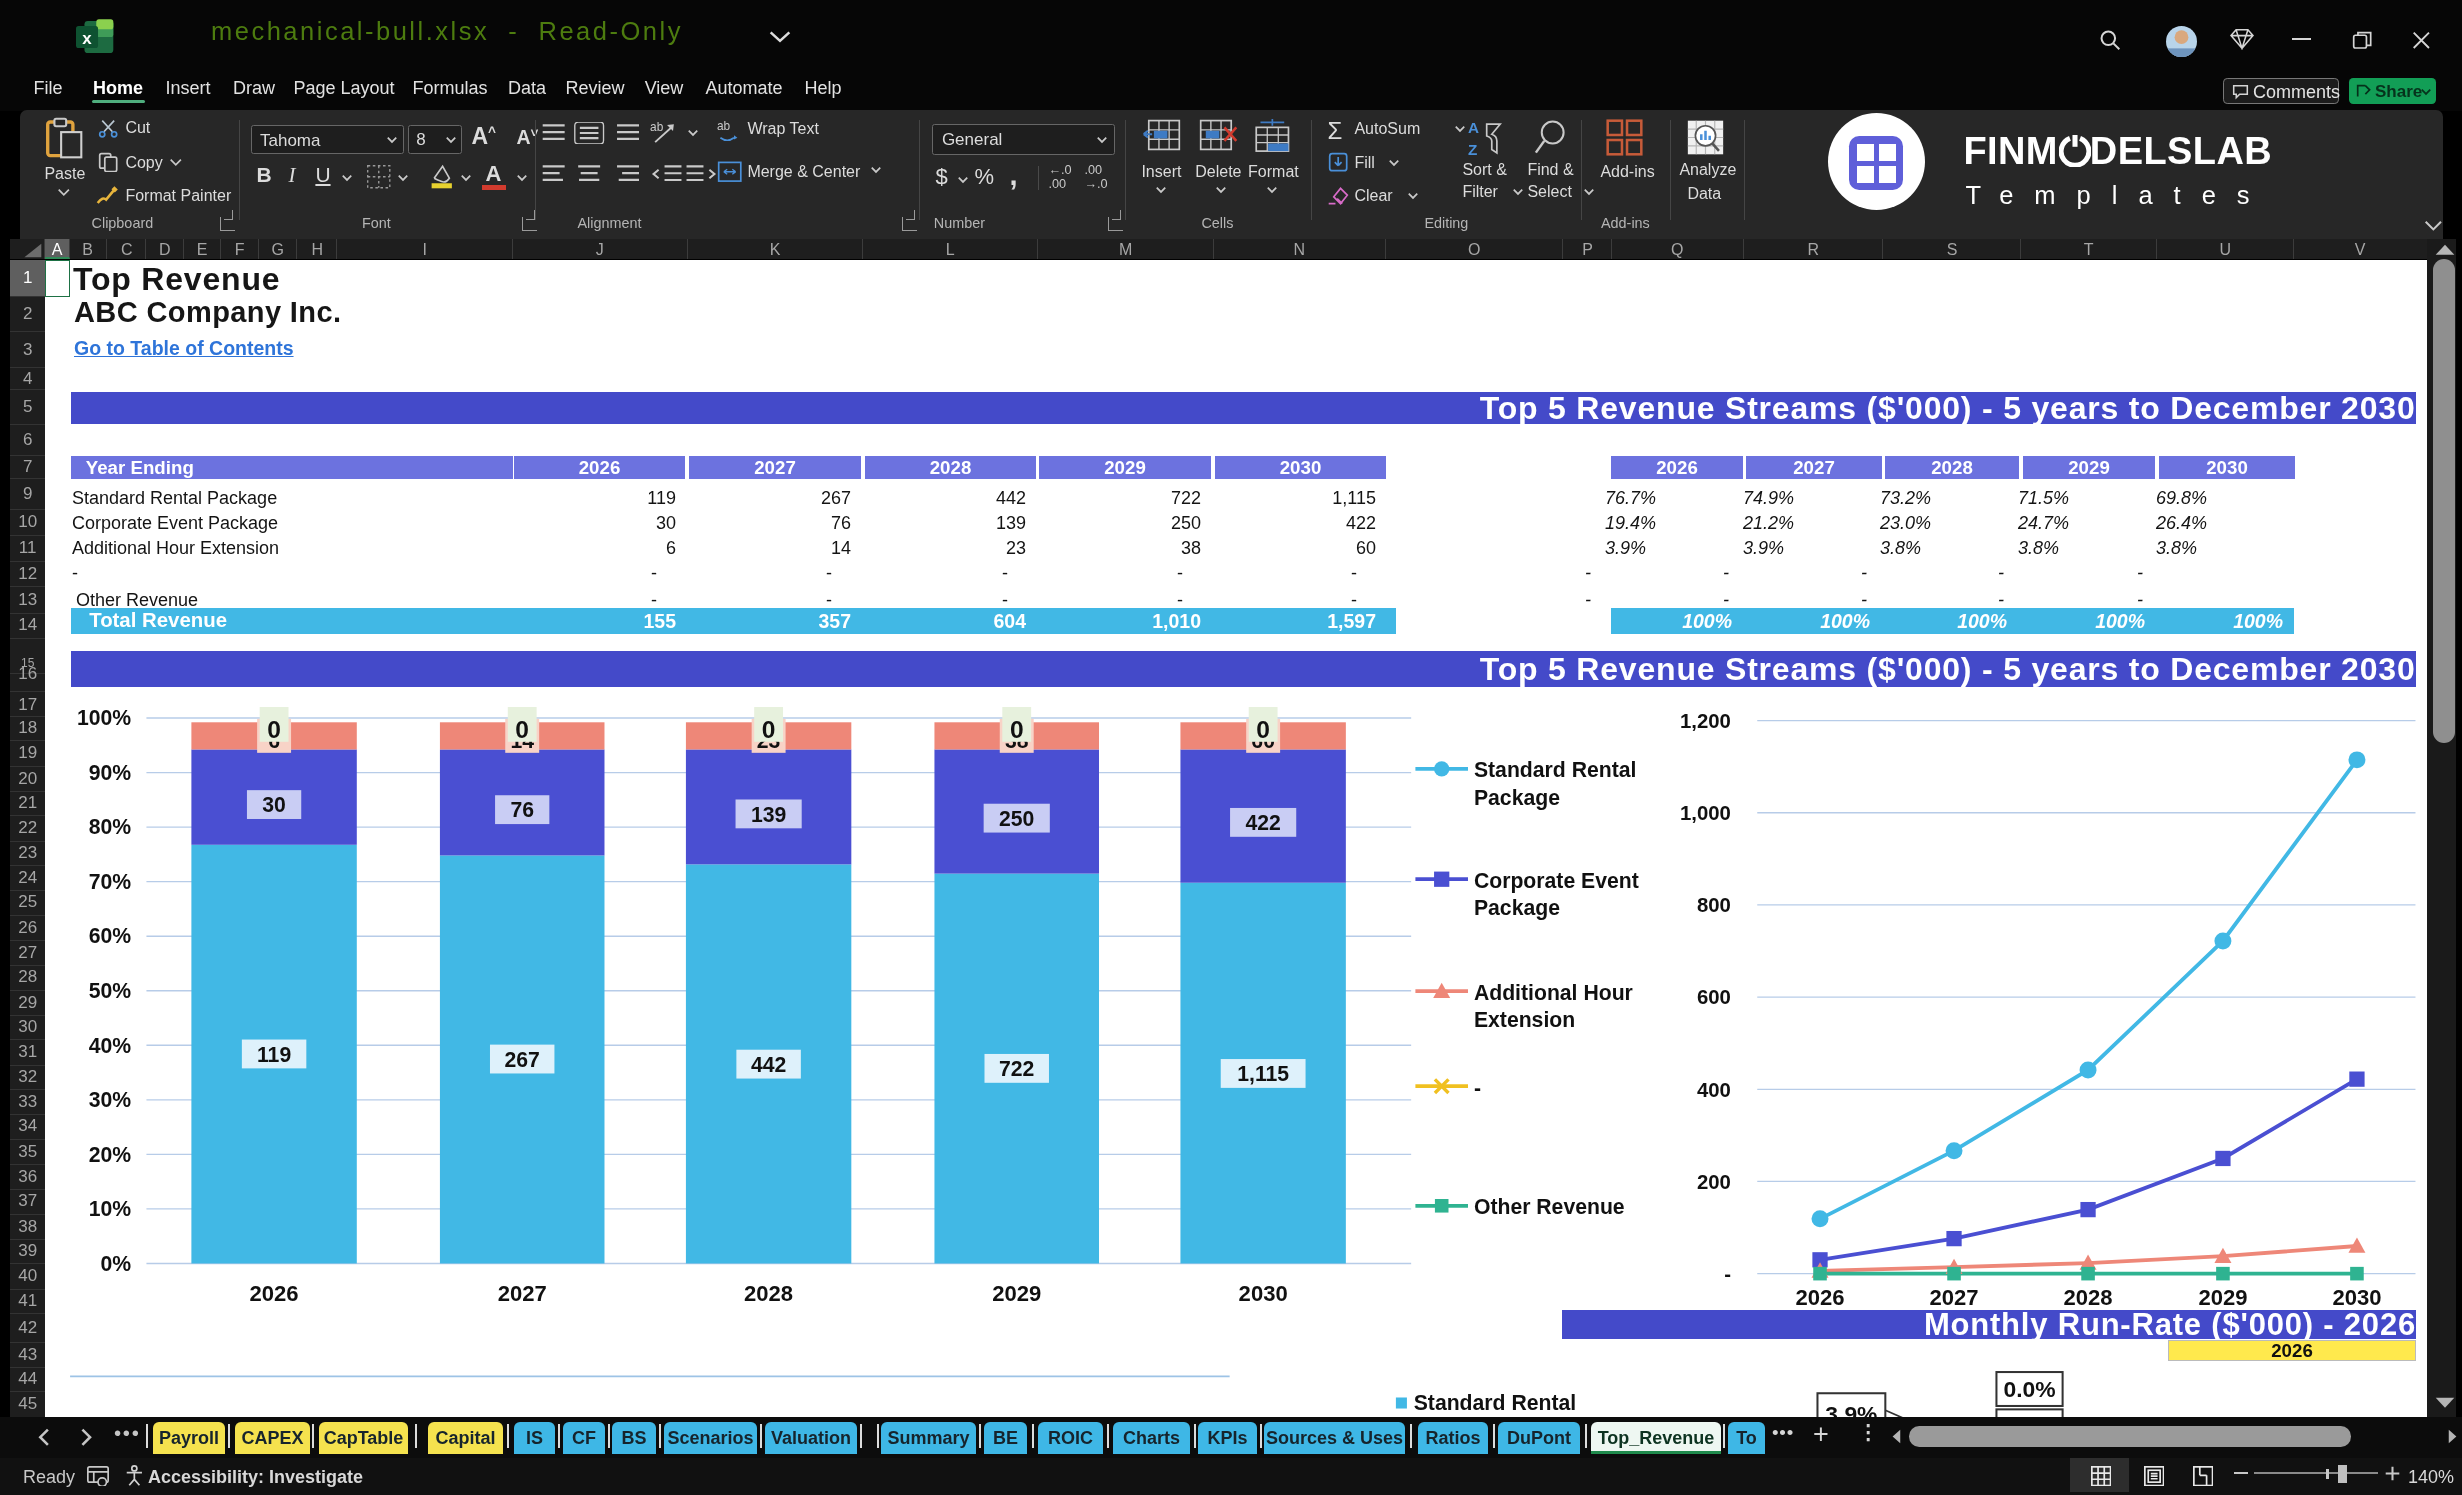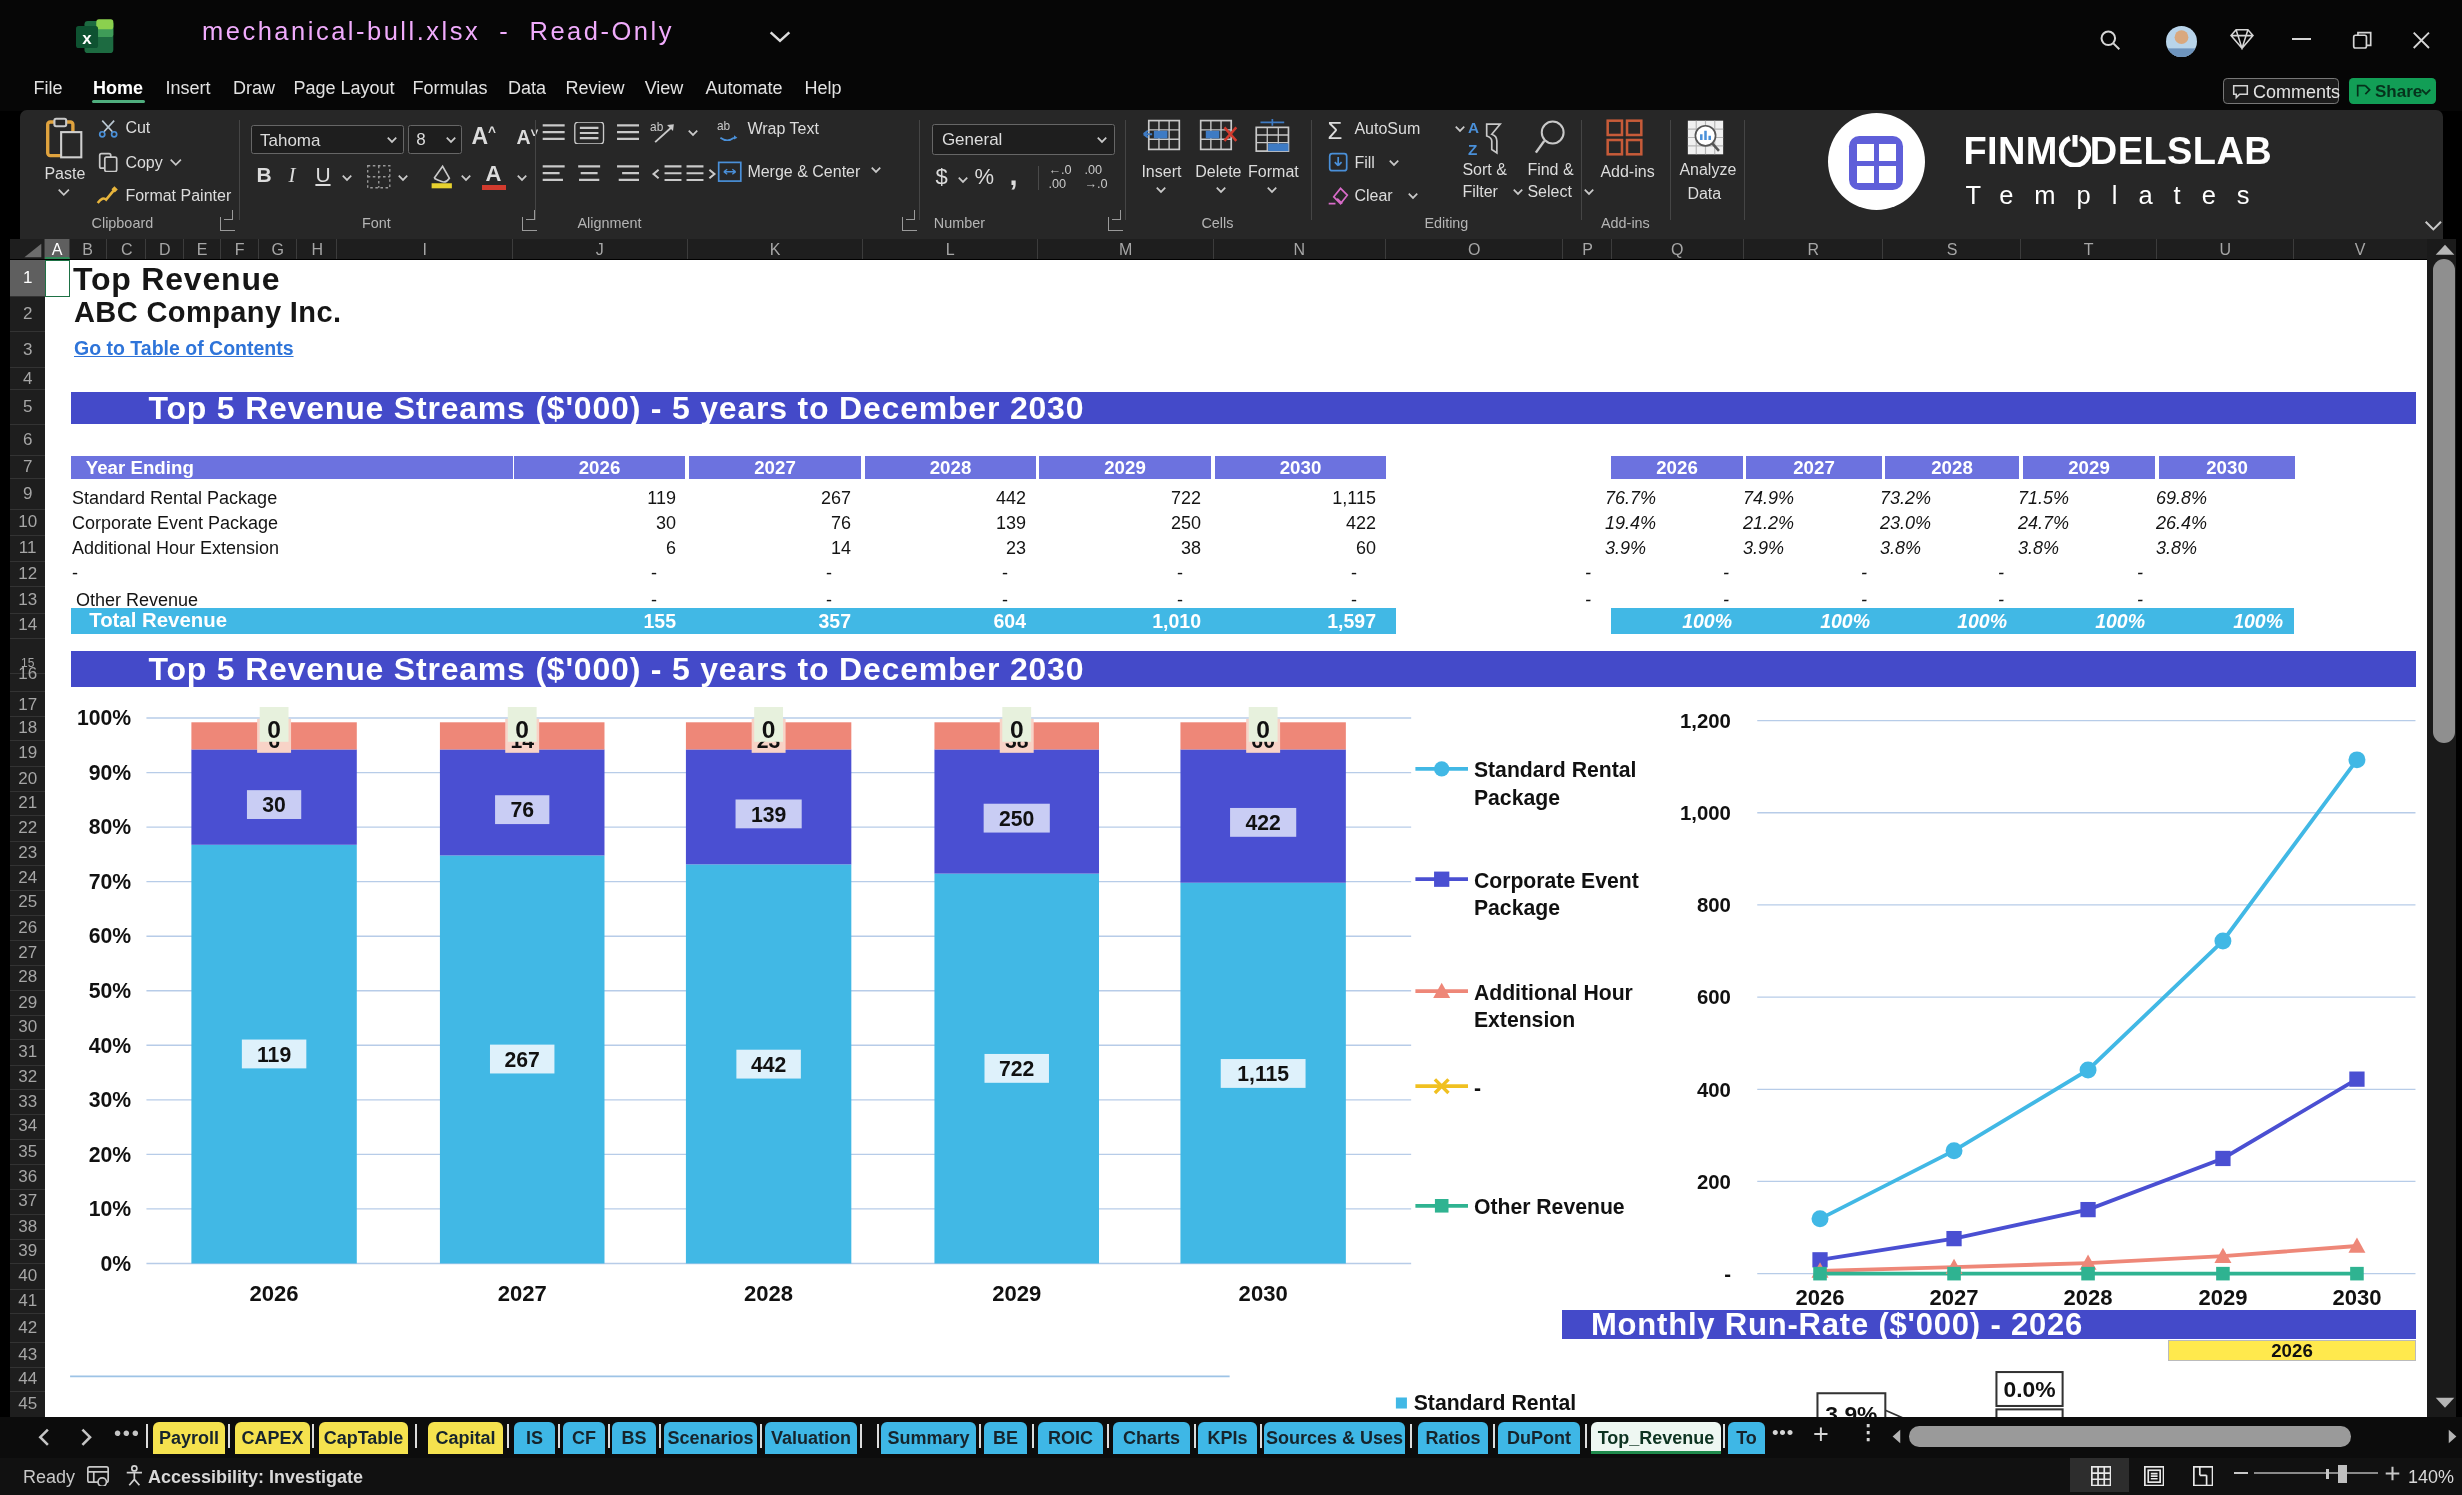--- a/index.html
+++ b/index.html
@@ -13,42 +13,42 @@
   .rdiv { position:absolute; top:10.2px; width:0.8px; height:100px; background:#454545; }
   .glabel { position:absolute; top:105px; font-size:14.4px; color:#b5b5b5; text-align:center; }
   .rtext { color:#dcdcdc; font-size:16px; position:absolute; white-space:nowrap; }
   .launch { position:absolute; top:107px; width:14.4px; height:14.4px; border-left:0.8px solid #9a9a9a; border-bottom:0.8px solid #9a9a9a; }
   .launch:after { content:""; position:absolute; left:2.5px; top:-6.8px; width:8.5px; height:8.5px; border-right:1.7px solid #9a9a9a; border-bottom:1.7px solid #9a9a9a; }
   #colheads { position:absolute; left:10.2px; top:239px; width:2417px; height:20.4px; background:#1e1e1e; }
   .colh { position:absolute; top:0; height:20.4px; color:#a6a6a6; font-size:16px; text-align:center; line-height:21px; border-right:0.8px solid #3c3c3c; }
   #rowheads { position:absolute; left:10.2px; top:260px; width:35px; height:1157px; background:#1e1e1e; }
   .rowh { position:absolute; left:0; width:35px; color:#a6a6a6; font-size:17px; text-align:center; border-bottom:0.8px solid #333; display:flex; align-items:center; justify-content:center; }
   #grid { position:absolute; left:45px; top:260px; width:2382px; height:1157px; background:#fff; overflow:hidden; }
-  .banner { position:absolute; background:#444ac9; color:#fff; font-weight:bold; font-size:32px; text-align:left; letter-spacing:0.8px; }
+  .banner { position:absolute; background:#444ac9; color:#fff; font-weight:bold; font-size:32px; text-align:right; letter-spacing:0.8px; }
   .thead { position:absolute; background:#6c72df; color:#fff; font-weight:bold; font-size:18.7px; }
   .trow  { position:absolute; font-size:18px; color:#141414; white-space:nowrap; }
   .num   { position:absolute; font-size:18px; color:#141414; text-align:right; }
   .pnum  { position:absolute; font-size:18px; font-style:italic; color:#141414; text-align:left; }
   .cyanbar { position:absolute; background:#41b8e5; color:#fff; font-weight:bold; font-size:20.4px; }
   .wnum { position:absolute; color:#fff; font-weight:bold; font-size:19.5px; text-align:right; font-style:normal; }
   .tab { position:absolute; top:5.1px; height:32px; border-radius:6px 6px 0 0; font-size:18px; font-weight:bold; color:#16242c; text-align:center; }
   
 </style>
 </head>
 <body>
 
 <div id="titlebar">
   <svg class="abs" style="left:76px;top:18.7px" width="39" height="36" viewBox="0 0 46 42">
     <rect x="10" y="2" width="34" height="38" rx="4" fill="#1d6b41"></rect>
     <rect x="24" y="2" width="20" height="19" rx="3" fill="#3f9c58"></rect>
     <rect x="24" y="0" width="20" height="12" rx="3" fill="#8bd04e"></rect>
     <rect x="0" y="8" width="26" height="26" rx="3" fill="#0e5231"></rect>
     <text x="13" y="29" font-size="20" font-weight="bold" fill="#fff" text-anchor="middle">x</text>
   </svg>
-  <div class="abs" style="left:202px;top:17px;font-size:25.5px;letter-spacing:2.5px;color:#f0abfc">mechanical-bull.xlsx&nbsp; - &nbsp;Read-Only</div>
+  <div class="abs" style="left:211px;top:17px;font-size:25.5px;letter-spacing:2.5px;color:#4d7c0f">mechanical-bull.xlsx&nbsp; - &nbsp;Read-Only</div>
   <svg class="abs" style="left:768px;top:29px" width="24" height="15.3" viewBox="0 0 28 18">
       <path d="M3 4 L14 14 L25 4" stroke="#dcdcdc" stroke-width="3" fill="none"></path>
     </svg>
   <svg class="abs" style="left:2099px;top:29px" width="22" height="22" viewBox="0 0 26 26">
       <circle cx="11" cy="11" r="8" stroke="#d5d5d5" stroke-width="2.4" fill="none"></circle>
       <path d="M17 17 L24 24" stroke="#d5d5d5" stroke-width="2.4"></path>
     </svg>
   <svg class="abs" style="left:2166px;top:25.5px" width="31" height="31" viewBox="0 0 36 36">
       <defs>
         <clipPath id="av">

